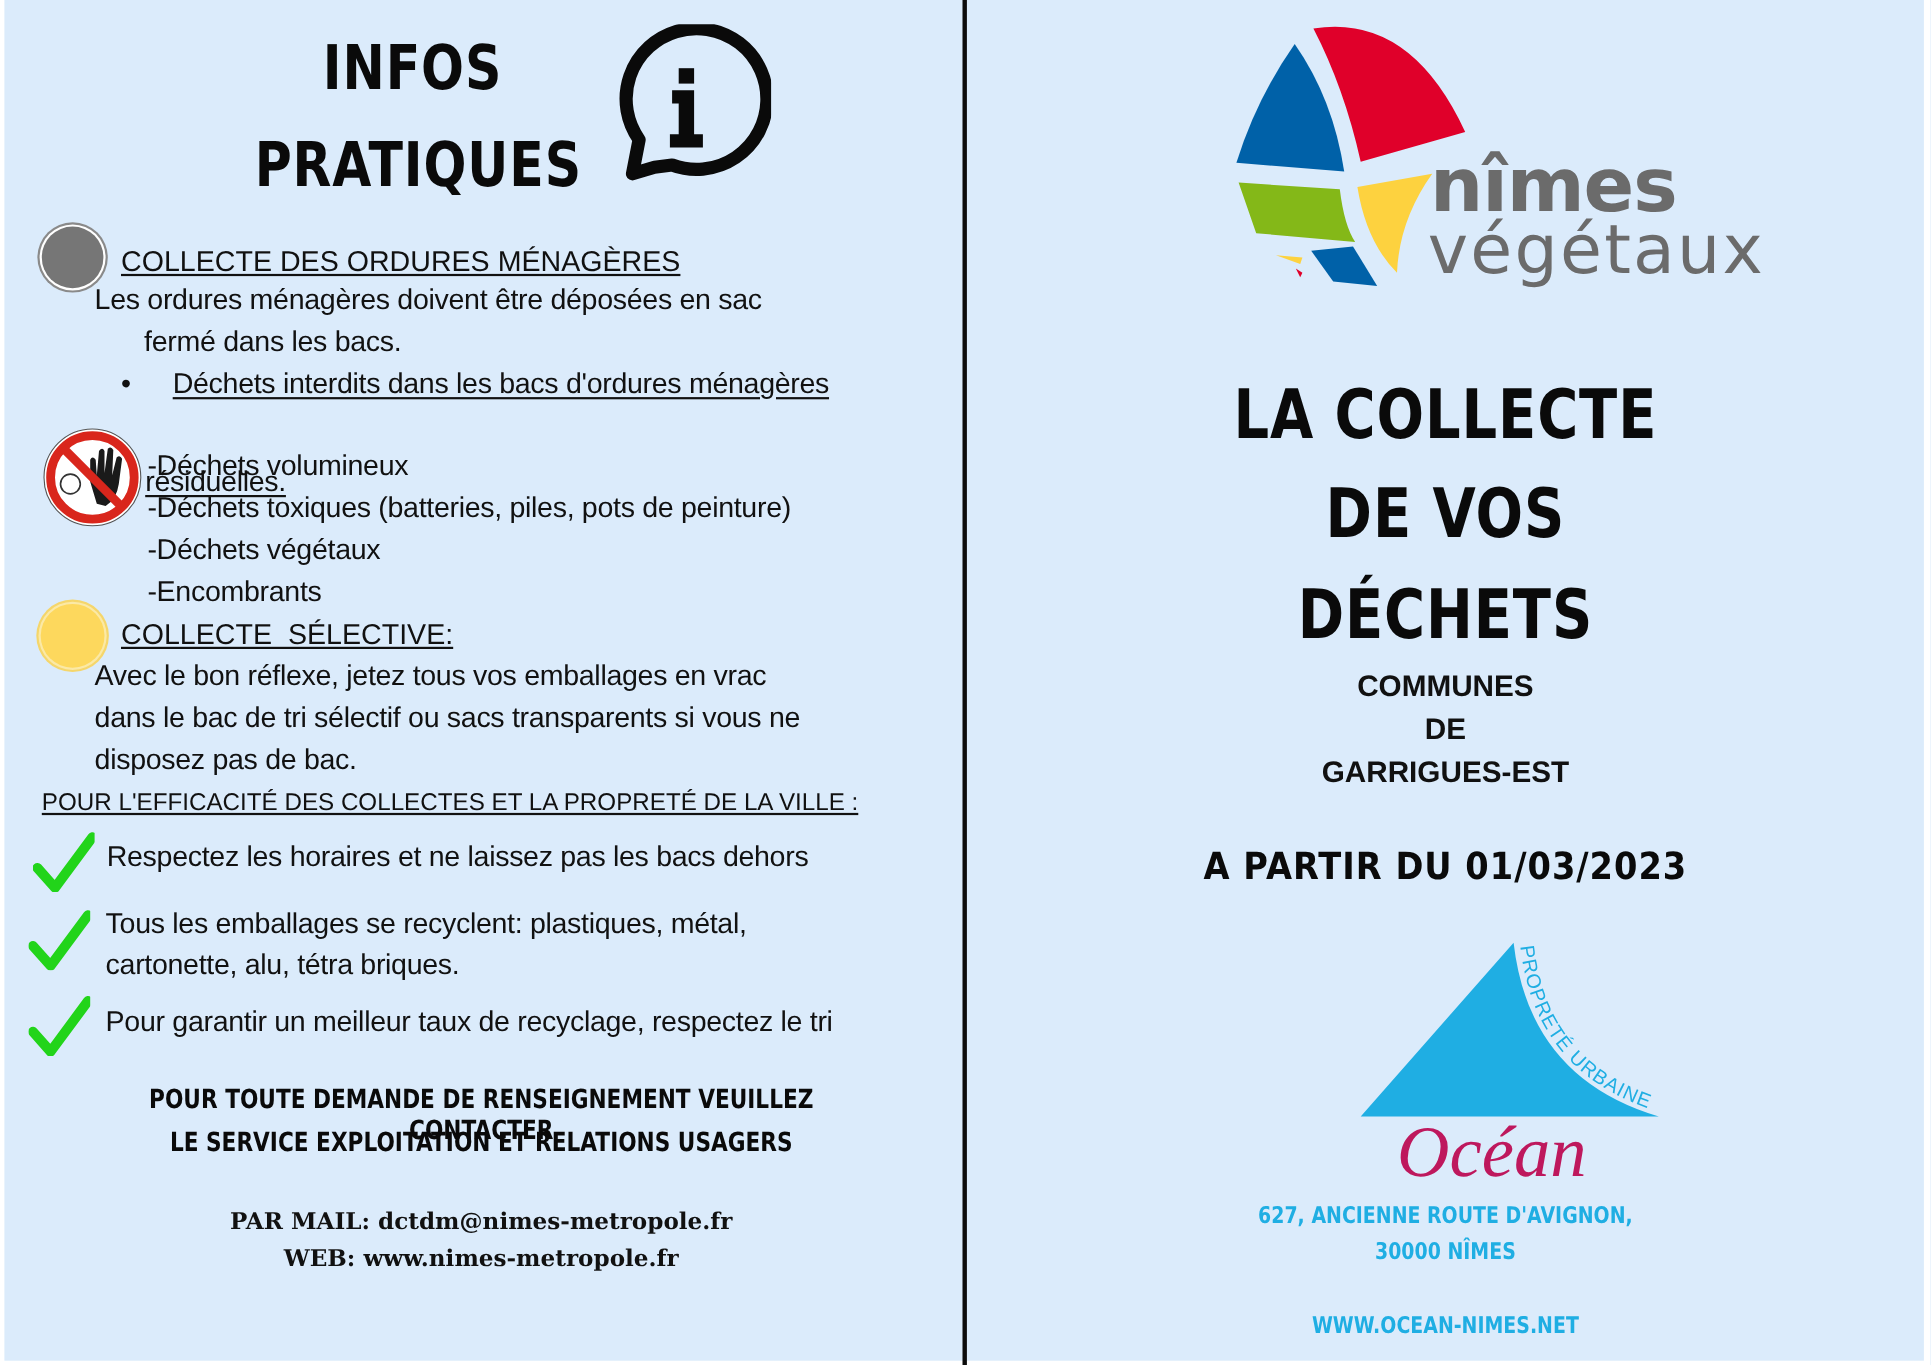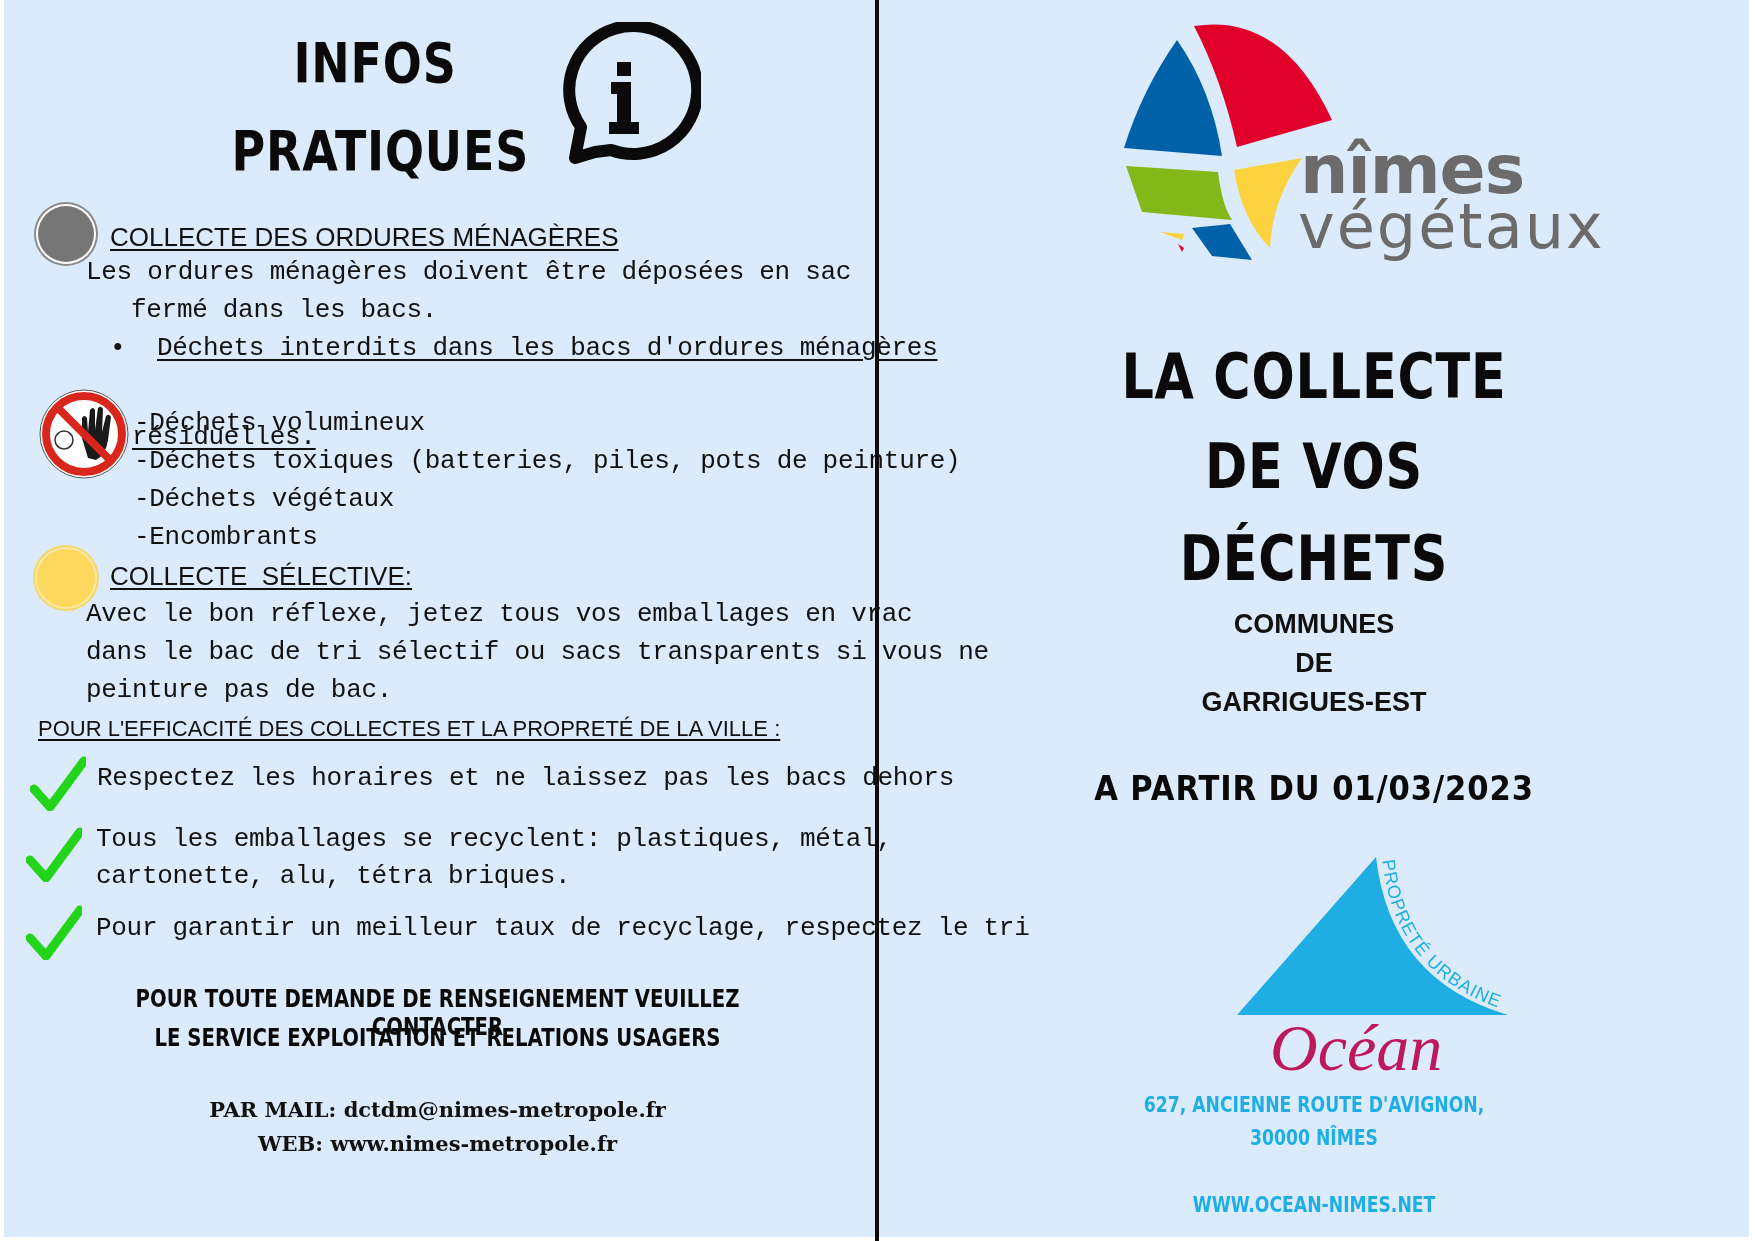--- a/index.html
+++ b/index.html
@@ -3,21 +3,21 @@
 <meta charset="utf-8">
 <style>
   html, body { margin:0; padding:0; }
   body { width:1755px; height:1241px; background:#ffffff; position:relative; overflow:hidden;
          font-family:"Liberation Sans", sans-serif; color:#111; }
   .page { position:absolute; left:4px; top:0; width:1745px; height:1237px; background:#DBEBFB; }
   .divider { position:absolute; left:875px; top:0; width:4px; height:1241px; background:#0c0c0c; }
   .abs { position:absolute; }
   .poster { font-family:"DejaVu Sans", sans-serif; font-weight:900; color:#0a0a0a; letter-spacing:1px;
             transform:scaleX(0.82); transform-origin:center; text-align:center; }
-  .body-txt { font-family:Liberation Mono, monospace; font-weight:300; font-size:26px; color:#111;
+  .body-txt { font-family:Liberation Sans, sans-serif; font-weight:300; font-size:26px; color:#111;
               line-height:38px; white-space:nowrap; letter-spacing:-0.3px; }
   .head-sans { font-family:"Liberation Sans", sans-serif; font-size:26px; text-decoration:underline;
                text-underline-offset:3px; color:#111; white-space:nowrap; }
   .u { text-decoration:underline; text-underline-offset:4px; }
   .center-col { position:absolute; left:879px; width:870px; text-align:center; }
   .serif-contact { font-family:"DejaVu Serif", serif; font-weight:bold; font-size:21px; color:#111;
                    text-align:center; white-space:nowrap; }
   .blue { color:#1FAEE3; }
 </style>
 </head>
@@ -58,21 +58,21 @@
   <div class="abs body-txt" style="left:134px; top:404px;">-Déchets volumineux</div>
   <div class="abs body-txt" style="left:134px; top:442px;">-Déchets toxiques (batteries, piles, pots de peinture)</div>
   <div class="abs body-txt" style="left:134px; top:480px;">-Déchets végétaux</div>
   <div class="abs body-txt" style="left:134px; top:518px;">-Encombrants</div>
 
   <div class="abs" style="left:37px; top:549px; width:58px; height:58px; border-radius:50%; background:#FDD85D; box-shadow:0 0 0 2px #FBE9A6, 0 0 0 4px #F5D66B;"></div>
   <div class="abs head-sans" style="left:110px; top:561px; white-space:pre;text-align:center;">COLLECTE  SÉLECTIVE:</div>
 
   <div class="abs body-txt" style="left:86px; top:595px;">Avec le bon réflexe, jetez tous vos emballages en vrac</div>
   <div class="abs body-txt" style="left:86px; top:633px;">dans le bac de tri sélectif ou sacs transparents si vous ne</div>
-  <div class="abs body-txt" style="left:86px; top:671px;">peinture pas de bac.</div>
+  <div class="abs body-txt" style="left:86px; top:671px;">disposez pas de bac.</div>
 
   <div class="abs head-sans" style="left:38px; top:716px; font-size:22px;">POUR L'EFFICACITÉ DES COLLECTES ET LA PROPRETÉ DE LA VILLE :</div>
 
   <svg class="abs" style="left:30px; top:755px;" width="56" height="56" viewBox="0 0 56 56">
     <path d="M4 34 L20 52 L54 6" fill="none" stroke="#22D41A" stroke-width="9" stroke-linecap="round" stroke-linejoin="round"></path>
   </svg>
   <div class="abs body-txt" style="left:97px; top:759px;">Respectez les horaires et ne laissez pas les bacs dehors</div>
 
   <svg class="abs" style="left:26px; top:826px;" width="56" height="56" viewBox="0 0 56 56">
     <path d="M4 34 L20 52 L54 6" fill="none" stroke="#22D41A" stroke-width="9" stroke-linecap="round" stroke-linejoin="round"></path>

